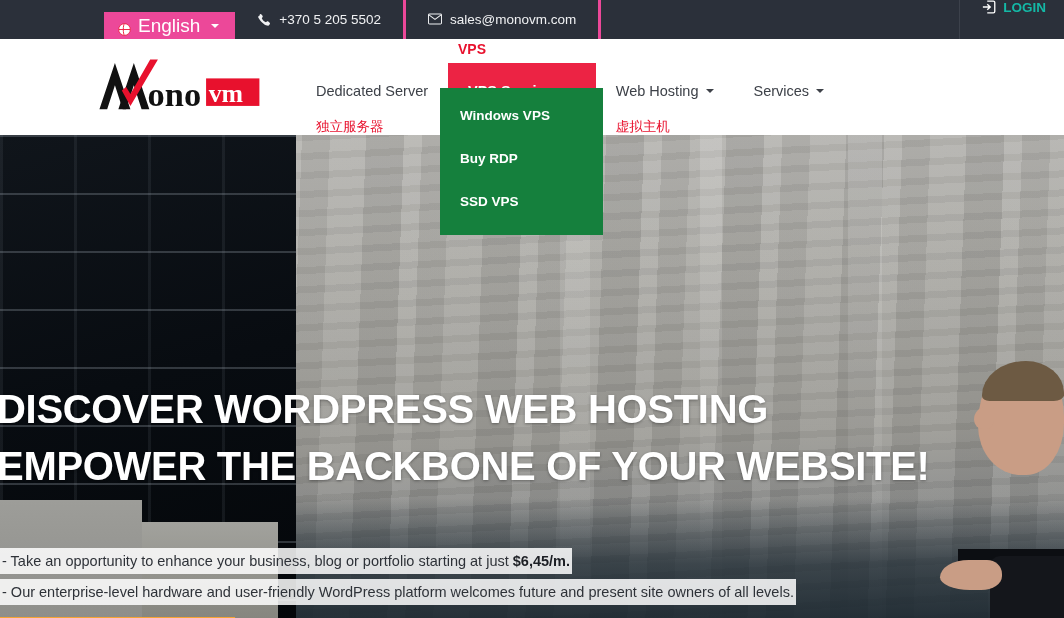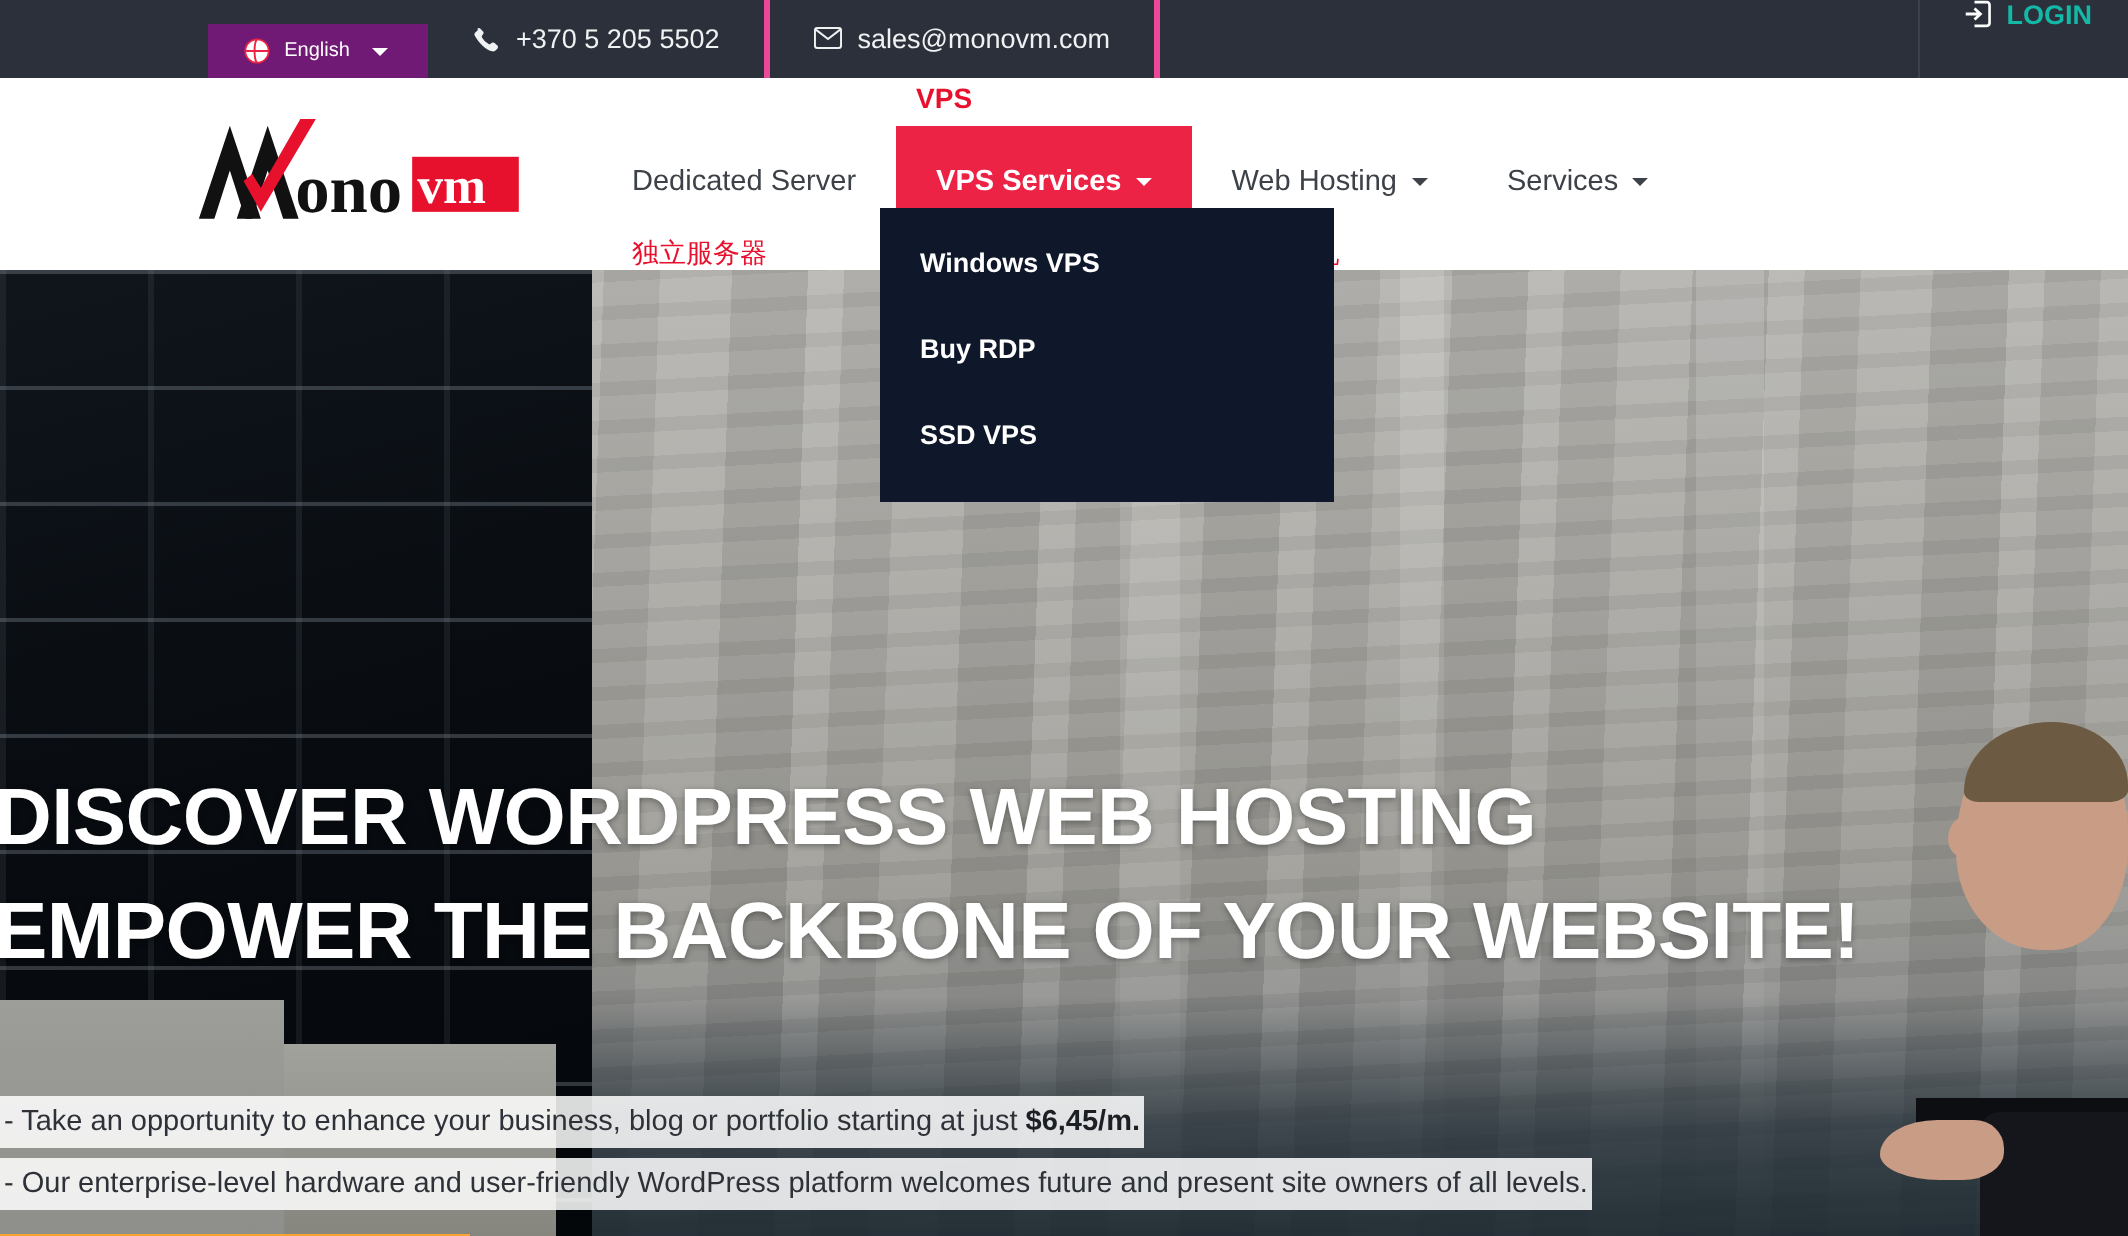--- a/index.html
+++ b/index.html
@@ -14,25 +14,25 @@
   .topbar {
     position: relative;
     height: 39px;
     background: #2b303a;
     display: flex;
     align-items: stretch;
     color: #ffffff;
   }
   .topbar-left-pad { width: 104px; }
   .lang-btn {
-    background: #701a75;
+    background: #ec4899;
     color: #fff;
     display: flex; align-items: center; gap: 7px;
     padding: 0 16px 0 14px;
-    font-size: 10px;
+    font-size: 19px;
     cursor: pointer;
     min-width: 110px;
     justify-content: center;
     margin-top: 12px;
   }
   .globe-icon {
     width: 13px; height: 13px; flex: 0 0 13px;
     display: inline-block;
   }
   .caret-down {
@@ -118,23 +118,23 @@
     color: #e8112d;
     white-space: nowrap;
     pointer-events: none;
   }
   .nav-item.active .nav-sup { left: 10px; }
 
   
   .dropdown {
     position: absolute;
     left: 440px;
-    top: 104px;
-    width: 227px;
-    background: #0f172a;
+    top: 88px;
+    width: 163px;
+    background: #15803d;
     z-index: 50;
     padding: 6px 0 12px 0;
   }
   .dropdown-item {
     color: #ffffff;
     font-size: 13.5px;
     font-weight: bold;
     padding: 14px 0 14px 20px;
     cursor: pointer;
     white-space: nowrap;

